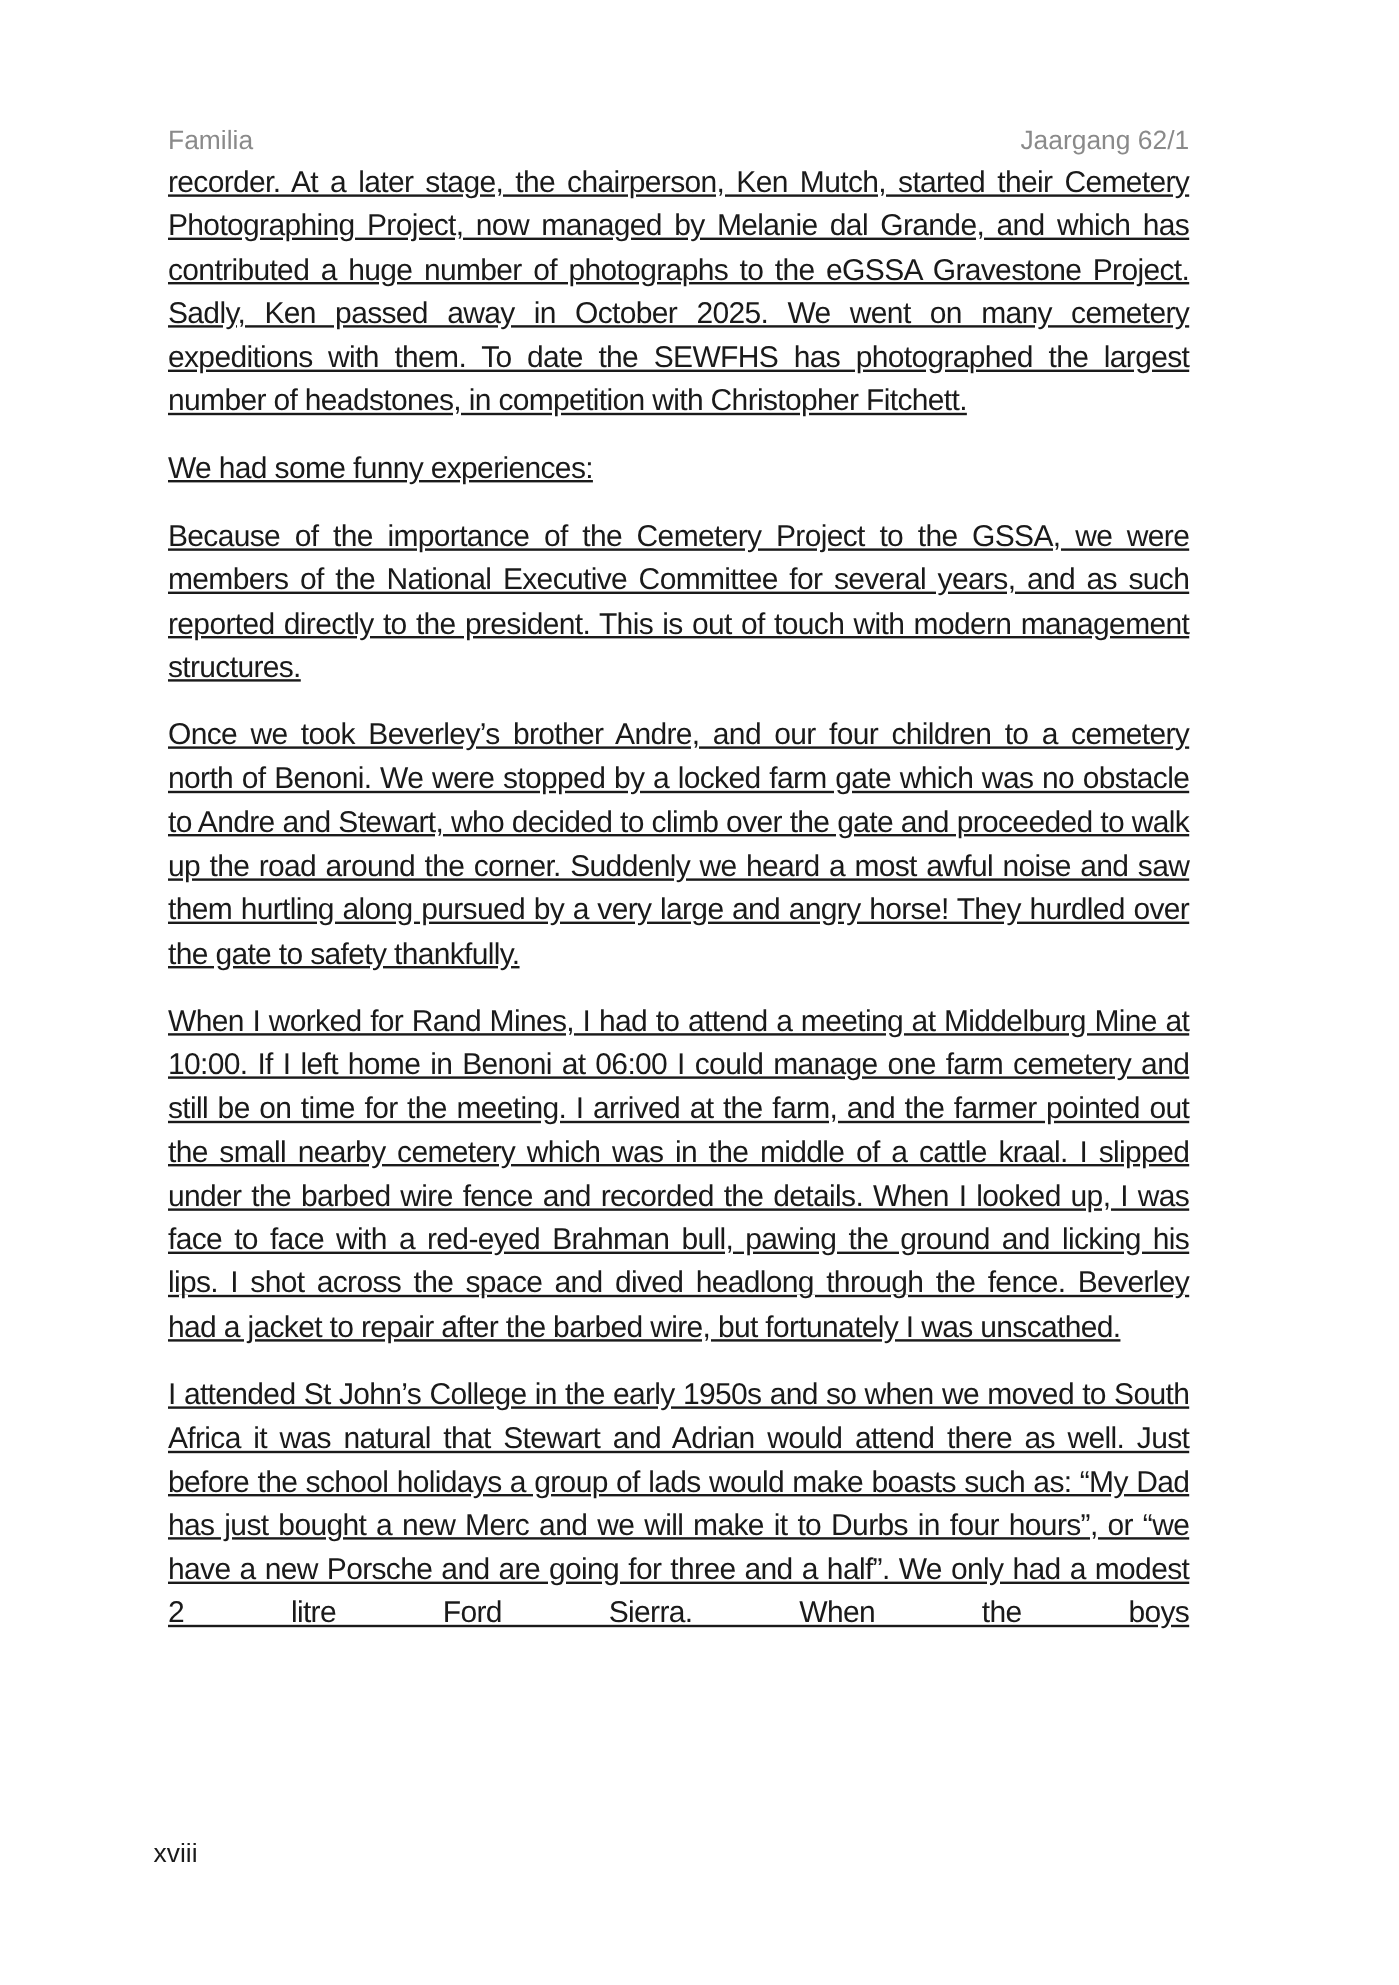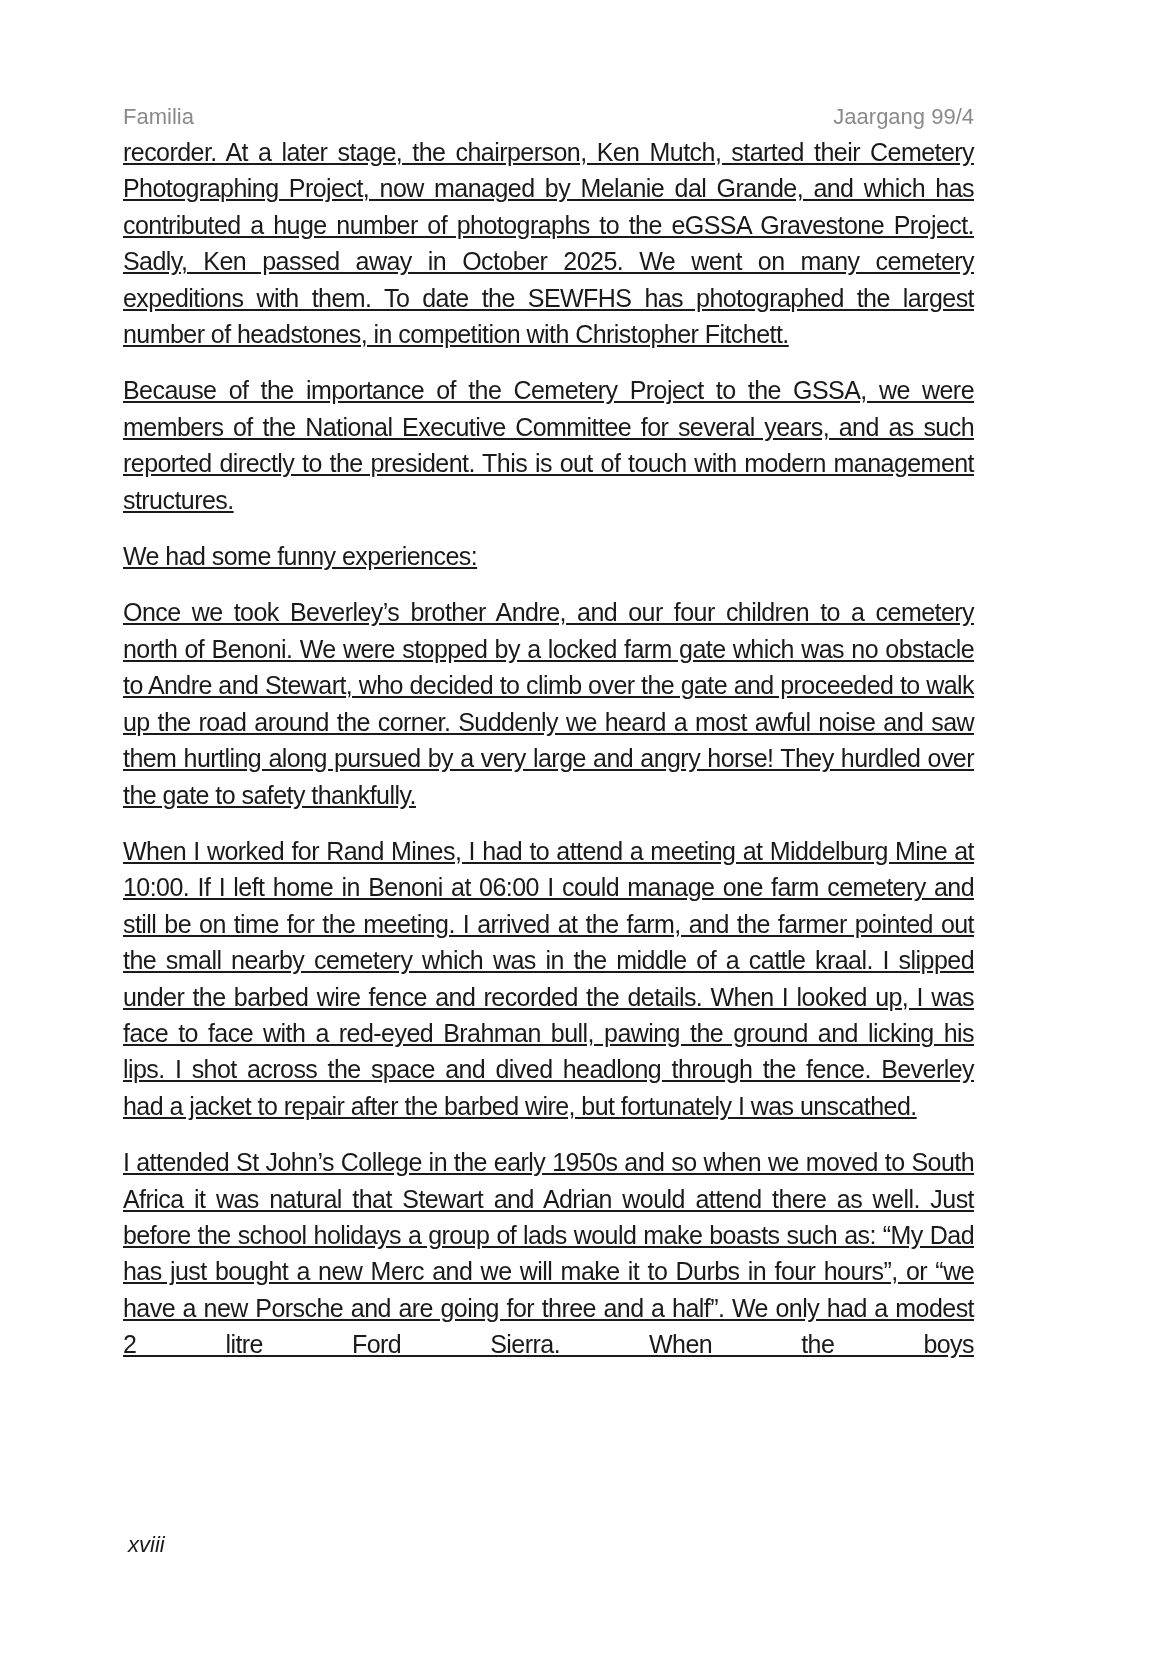--- a/index.html
+++ b/index.html
@@ -10,21 +10,21 @@
     body {
       width: 1166px;
       height: 1654px;
       position: relative;
       overflow: hidden;
       font-family: "Liberation Sans", "DejaVu Sans", sans-serif;
       color: #1a1a1a;
     }
     .page {
       position: absolute;
-      left: 123px;
+      left: 140px;
       top: 100px;
       width: 851px;
     }
     .running-header {
       display: flex;
       justify-content: space-between;
       align-items: baseline;
       font-size: 22px;
       color: #8a8a8a;
       height: 34px;
@@ -45,35 +45,34 @@
     }
     .body-text p.continues {
       text-align-last: justify;
     }
     .page-number {
       position: absolute;
       left: 128px;
       top: 1532px;
       font-size: 22px;
       color: #1a1a1a;
-      font-style: italic;
     }
   </style>
 </head>
 <body>
 
 <div class="page">
   <div class="running-header">
     <span>Familia</span>
-    <span>Jaargang 99/4</span>
+    <span>Jaargang 62/1</span>
   </div>
 
   <div class="body-text">
     <p>recorder. At a later stage, the chairperson, Ken Mutch, started their Cemetery Photographing Project, now managed by Melanie dal Grande, and which has contributed a huge number of photographs to the eGSSA Gravestone Project. Sadly, Ken passed away in October 2025. We went on many cemetery expeditions with them. To date the SEWFHS has photographed the largest number of headstones, in competition with Christopher Fitchett.</p>
+    <p>We had some funny experiences:</p>
     <p>Because of the importance of the Cemetery Project to the GSSA, we were members of the National Executive Committee for several years, and as such reported directly to the president. This is out of touch with modern management structures.</p>
-    <p>We had some funny experiences:</p>
     <p>Once we took Beverley’s brother Andre, and our four children to a cemetery north of Benoni. We were stopped by a locked farm gate which was no obstacle to Andre and Stewart, who decided to climb over the gate and proceeded to walk up the road around the corner. Suddenly we heard a most awful noise and saw them hurtling along pursued by a very large and angry horse! They hurdled over the gate to safety thankfully.</p>
     <p>When I worked for Rand Mines, I had to attend a meeting at Middelburg Mine at 10:00. If I left home in Benoni at 06:00 I could manage one farm cemetery and still be on time for the meeting. I arrived at the farm, and the farmer pointed out the small nearby cemetery which was in the middle of a cattle kraal. I slipped under the barbed wire fence and recorded the details. When I looked up, I was face to face with a red-eyed Brahman bull, pawing the ground and licking his lips. I shot across the space and dived headlong through the fence. Beverley had a jacket to repair after the barbed wire, but fortunately I was unscathed.</p>
     <p class="continues">I attended St John’s College in the early 1950s and so when we moved to South Africa it was natural that Stewart and Adrian would attend there as well. Just before the school holidays a group of lads would make boasts such as: “My Dad has just bought a new Merc and we will make it to Durbs in four hours”, or “we have a new Porsche and are going for three and a half”. We only had a modest 2 litre Ford Sierra. When the boys</p>
   </div>
 </div>
 
 <div class="page-number">xviii</div>
 
 </body></html>

